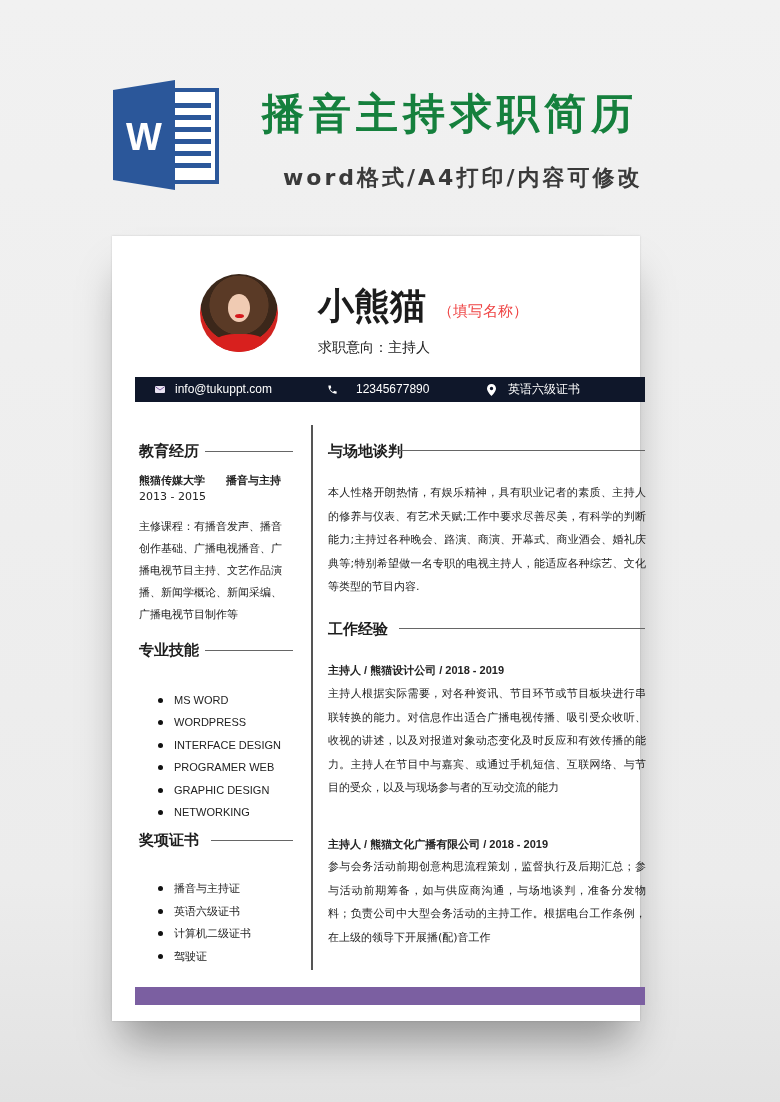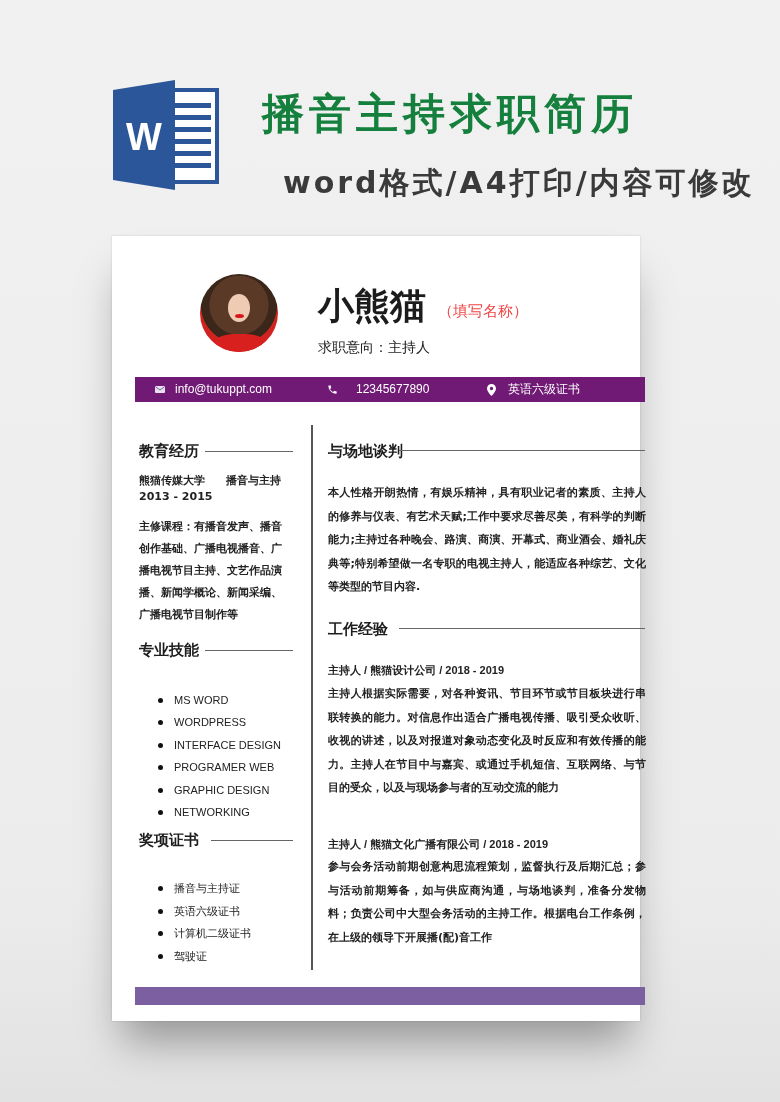--- a/index.html
+++ b/index.html
@@ -10,21 +10,21 @@
     color:#222;
   }
   .banner { position:absolute; left:0; top:0; width:780px; height:230px; }
   .word-icon { position:absolute; left:113px; top:80px; width:106px; height:110px; }
   .banner-title {
     position:absolute; left:262px; top:86px; font-size:42px; font-weight:bold;
     color:#15803d; letter-spacing:5px; white-space:nowrap;
     font-family: "DejaVu Sans", sans-serif;
   }
   .banner-sub {
-    position:absolute; left:283px; top:163px; font-size:30px; font-weight:bold;
+    position:absolute; left:283px; top:163px; font-size:22px; font-weight:bold;
     color:#3a3a3a; letter-spacing:3px; white-space:nowrap;
     font-family: "DejaVu Sans", sans-serif;
   }
   .page {
     position:absolute; left:112px; top:236px; width:528px; height:785px;
     background:#fff;
     box-shadow: 0 30px 40px -10px rgba(0,0,0,0.35), 0 0 2px rgba(0,0,0,0.15);
   }
   .photo {
     position:absolute; left:200px; top:274px; width:78px; height:78px; border-radius:50%;
@@ -49,32 +49,32 @@
   }
   .name-hint {
     position:absolute; left:438px; top:302px; font-size:15px; color:#ef4444; white-space:nowrap;
     font-family:"DejaVu Sans", sans-serif;
   }
   .intention {
     position:absolute; left:318px; top:339px; font-size:14px; color:#222; white-space:nowrap;
     font-family:"DejaVu Sans", sans-serif;
   }
   .contact-bar {
-    position:absolute; left:135px; top:377px; width:510px; height:25px; background:#701a75;
+    position:absolute; left:135px; top:377px; width:510px; height:25px; background:#0f172a;
     color:#fff; font-size:12px;
   }
   .contact-item { position:absolute; top:0; height:25px; line-height:25px; display:flex; align-items:center; gap:10px; white-space:nowrap; }
   .contact-item svg { display:block; }
   .divider-v { position:absolute; left:311px; top:425px; width:2px; height:545px; background:#555; }
   .sec-title {
     position:absolute; font-size:15px; font-weight:bold; color:#1d1d1d; white-space:nowrap;
     font-family:"DejaVu Sans", sans-serif; display:flex; align-items:center;
   }
   .sec-line { position:absolute; height:1px; background:#666; }
-  .small { font-size:11px; color:#222; font-family:"DejaVu Sans", sans-serif;font-weight:bold; }
+  .small { font-size:11px; color:#222; font-family:"DejaVu Sans", sans-serif; }
   .edu-school { position:absolute; left:139px; top:473px; font-weight:bold; white-space:nowrap; }
   .edu-major { position:absolute; left:226px; top:473px; font-weight:bold; white-space:nowrap; }
   .edu-years { position:absolute; left:139px; top:490px; white-space:nowrap; }
   .edu-courses { position:absolute; left:139px; top:516px; width:152px; line-height:22px; }
   .bullet-list { position:absolute; left:139px; margin:16px; padding:0; list-style:none; }
   .bullet-list li { position:relative; padding-left:19px; height:22.4px; line-height:22.4px; white-space:nowrap; font-size:11px; }
   .bullet-list li::before { content:""; position:absolute; left:3px; top:9px; width:5px; height:5px; border-radius:50%; background:#111; }
   .cert-list li { height:22.6px; line-height:22.6px; }
   .para { position:absolute; left:328px; width:318px; line-height:23.6px; text-align:justify; }
   .job-head { position:absolute; left:328px; font-weight:bold; white-space:nowrap; font-size:11px; }

